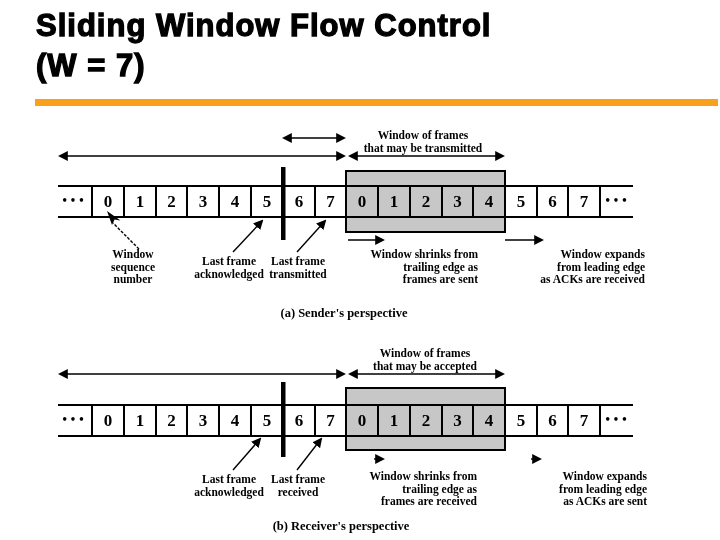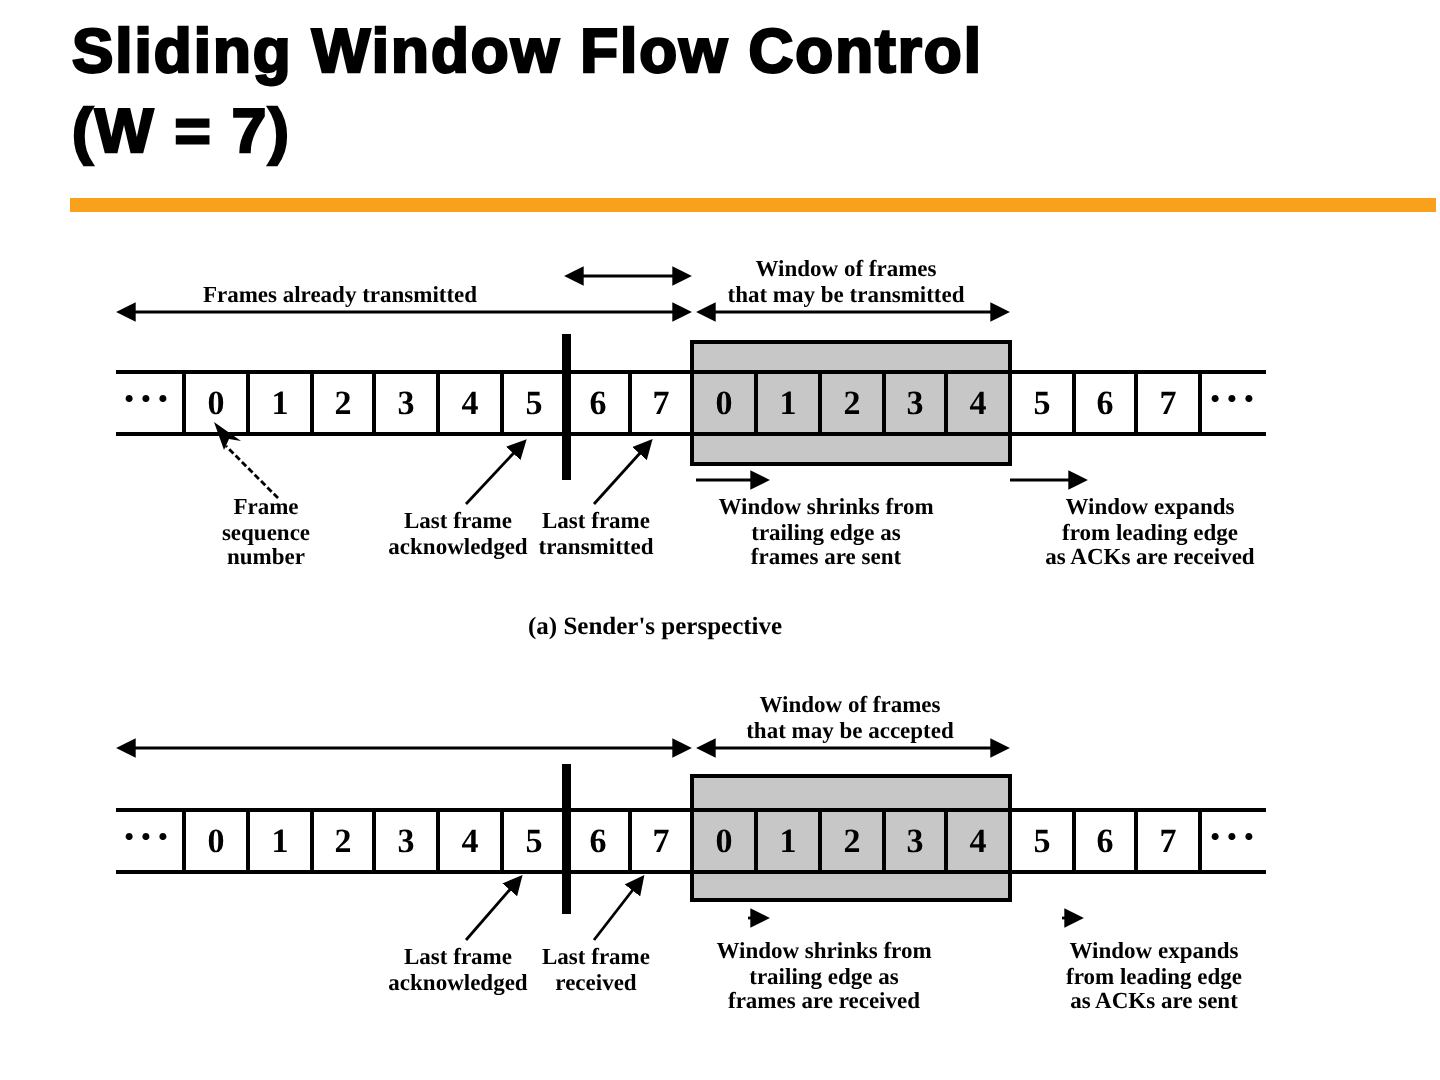--- a/index.html
+++ b/index.html
@@ -5,23 +5,23 @@
   html,body{margin:0;padding:0;background:#fff;}
   .slide{position:relative;width:720px;height:540px;background:#fff;overflow:hidden;
          font-family:"Liberation Sans",sans-serif;color:#000;}
   .title{position:absolute;left:36px;top:6px;font-family:"Liberation Sans",sans-serif;
          font-weight:bold;font-size:31px;line-height:40px;letter-spacing:1px;
          -webkit-text-stroke:1.3px #000;white-space:pre-line;}
   .rule{position:absolute;left:35px;top:99px;width:683px;height:7px;background:var(--accent,#F9A11B);}
   svg.linework{position:absolute;left:0;top:0;z-index:1;}
   .lbl{position:absolute;z-index:2;font-family:"Liberation Serif",serif;font-weight:bold;
        font-size:11.5px;line-height:12.5px;text-align:center;white-space:pre-line;}
-  .lbl.al{text-align:center;}
+  .lbl.al{text-align:right;}
   .cap{position:absolute;z-index:2;font-family:"Liberation Serif",serif;font-weight:bold;
-       font-size:12.5px;text-align:left;}
+       font-size:12.5px;text-align:center;}
   .cell{position:absolute;z-index:2;height:31px;line-height:31px;text-align:center;
         font-family:"Liberation Serif",serif;font-weight:bold;font-size:17px;}
   .cell.s{top:186px;} .cell.r{top:405px;}
   .dots{position:absolute;z-index:2;width:32px;height:31px;line-height:29px;text-align:center;
         font-size:10px;letter-spacing:2px;font-weight:bold;font-family:"DejaVu Sans",sans-serif;}
   .dots.s{top:186px;} .dots.r{top:405px;}
 </style>
 </head>
 <body>
 
@@ -140,24 +140,23 @@
   <div class="cell r" style="left:346px;width:32px">0</div>
   <div class="cell r" style="left:378px;width:32px">1</div>
   <div class="cell r" style="left:410px;width:32px">2</div>
   <div class="cell r" style="left:442px;width:31px">3</div>
   <div class="cell r" style="left:473px;width:32px">4</div>
   <div class="cell r" style="left:505px;width:32px">5</div>
   <div class="cell r" style="left:537px;width:31px">6</div>
   <div class="cell r" style="left:568px;width:32px">7</div>
   <div class="dots r" style="left:601px">•••</div>
 
-  <div class="lbl" style="left:90px;top:142px;width:160px">Frames already transmitted</div>
   <div class="lbl" style="left:343px;top:129px;width:160px">Window of frames
 that may be transmitted</div>
-  <div class="lbl" style="left:93px;top:248px;width:80px">Frame
+  <div class="lbl" style="left:93px;top:248px;width:80px">Window
 sequence
 number</div>
   <div class="lbl" style="left:169px;top:255px;width:120px">Last frame
 acknowledged</div>
   <div class="lbl" style="left:240px;top:255px;width:116px">Last frame
 transmitted</div>
   <div class="lbl al" style="left:348px;top:248px;width:130px">Window shrinks from
 trailing edge as
 frames are sent</div>
   <div class="lbl al" style="left:505px;top:248px;width:140px">Window expands
@@ -170,14 +169,15 @@
   <div class="lbl" style="left:169px;top:473px;width:120px">Last frame
 acknowledged</div>
   <div class="lbl" style="left:240px;top:473px;width:116px">Last frame
 received</div>
   <div class="lbl al" style="left:347px;top:470px;width:130px">Window shrinks from
 trailing edge as
 frames are received</div>
   <div class="lbl al" style="left:507px;top:470px;width:140px">Window expands
 from leading edge
 as ACKs are sent</div>
+  <div class="cap" style="left:261px;top:519px;width:160px">(b) Receiver's perspective</div>
 
 </div>
 
 </body></html>

